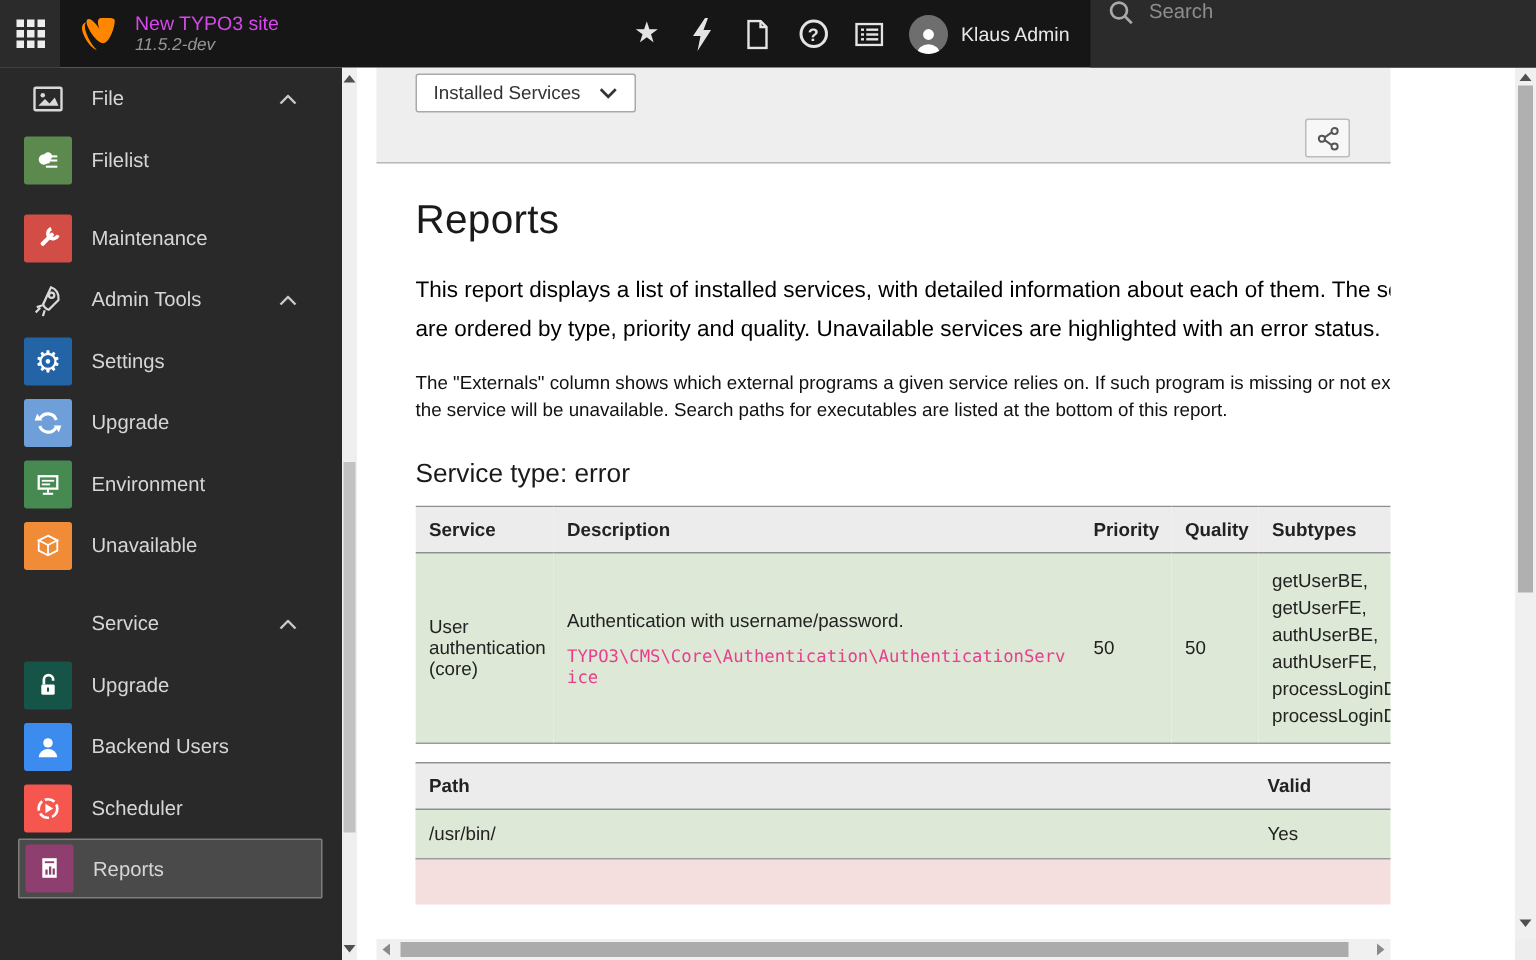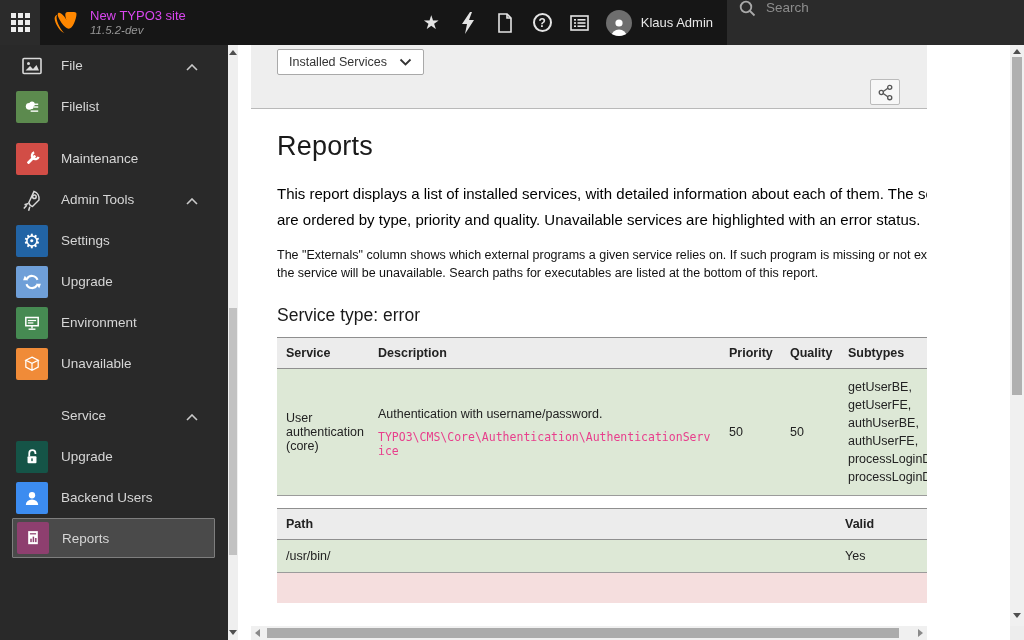--- a/index.html
+++ b/index.html
@@ -285,20 +285,29 @@
       <span class="mod-label">Upgrade</span>
     </div>
     <div class="mod-row">
       <span class="tile" style="background: rgb(60, 140, 240);">
         <svg width="22" height="22" viewBox="0 0 32 32">
           <circle cx="16" cy="12" r="4.6" fill="#fff"></circle>
           <path d="M7 26 a9 8 0 0 1 18 0 z" fill="#fff"></path>
         </svg>
       </span>
       <span class="mod-label">Backend Users</span>
+    </div>
+    <div class="mod-row">
+      <span class="tile" style="background: rgb(245, 87, 78);">
+        <svg width="22" height="22" viewBox="0 0 32 32">
+          <circle cx="16" cy="16" r="9" fill="none" stroke="#fff" stroke-width="2.6" stroke-dasharray="10 3"></circle>
+          <polygon points="13.5,11.5 21,16 13.5,20.5" fill="#fff"></polygon>
+        </svg>
+      </span>
+      <span class="mod-label">Scheduler</span>
     </div>
     <div class="mod-row active">
       <span class="tile" style="background: rgb(142, 63, 111);">
         <svg width="22" height="22" viewBox="0 0 32 32">
           <rect x="9" y="6" width="14" height="19" fill="#fff"></rect>
           <rect x="11.5" y="9" width="9" height="1.8" fill="#8e3f6f"></rect>
           <rect x="12" y="17" width="2.2" height="5" fill="#8e3f6f"></rect>
           <rect x="15.5" y="14" width="2.2" height="8" fill="#8e3f6f"></rect>
           <rect x="19" y="16" width="2.2" height="6" fill="#8e3f6f"></rect>
         </svg>

